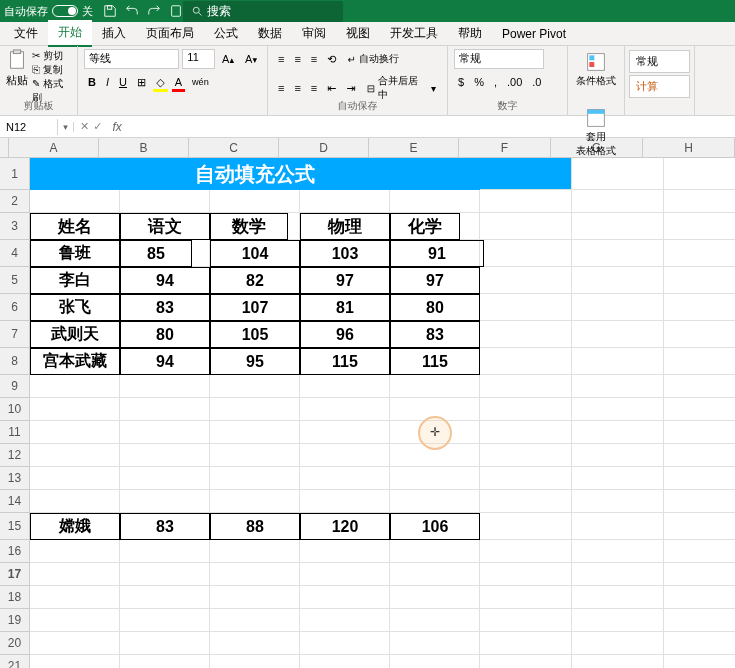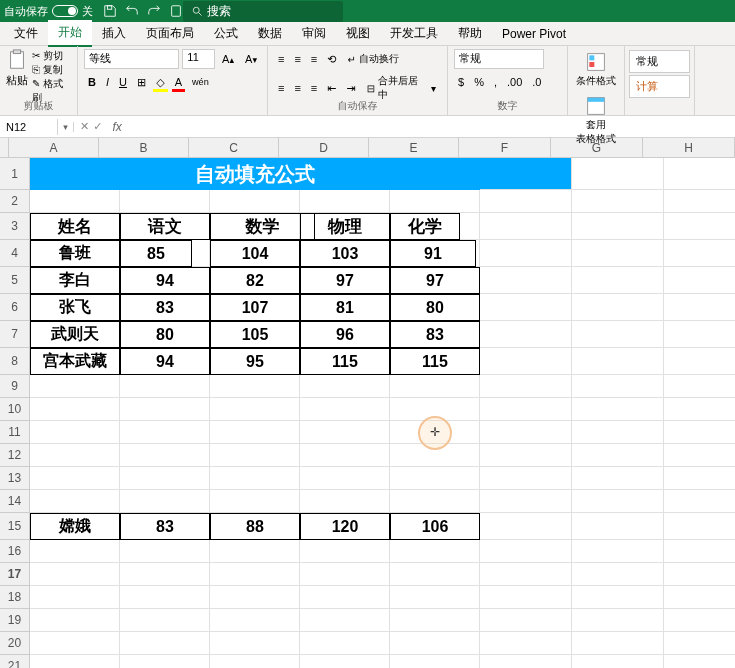--- a/index.html
+++ b/index.html
@@ -36,21 +36,21 @@
 .font-row2 { display: flex; gap: 2px; align-items: center; }
 .fb { font-weight: bold; } .fi { font-style: italic; } .fu { text-decoration: underline; }
 
 .align-group { width: 180px; }
 .align-row { display: flex; gap: 2px; margin-bottom: 2px; align-items: center; }
 .wrap-btn { border: 1px solid transparent; padding: 2px 4px; font-size: 10px; display: flex; align-items: center; gap: 3px; cursor: pointer; }
 
 .number-group { width: 120px; }
 .num-dd { border: 1px solid #ccc; background: #fff; padding: 1px 4px; width: 90px; height: 20px; margin-bottom: 3px; }
 
-.style-group { display: flex; gap: 8px; padding: 6px 8px; }
+.style-group { display: flex; gap: 20px; padding: 6px 8px; }
 .style-btn { display: flex; flex-direction: column; align-items: center; gap: 2px; font-size: 10px; cursor: pointer; }
 .style-btn svg { width: 20px; height: 20px; }
 
 .cellstyle-group { width: 70px; padding: 4px; }
 .cs-item { border: 1px solid #ccc; padding: 3px 6px; margin-bottom: 2px; font-size: 11px; background: #fff; }
 .cs-item.calc { color: #c65911; }
 
 .name-box-bar { height: 22px; display: flex; align-items: center; border-bottom: 1px solid #d4d4d4; background: #fff; }
 .name-box { width: 58px; border-right: 1px solid #d4d4d4; padding: 2px 6px; font-size: 11px; }
 .nb-dd { width: 16px; border-right: 1px solid #d4d4d4; text-align: center; font-size: 9px; color: #666; }
@@ -430,28 +430,28 @@
       <div class="cell " style="left: 180px; top: 497px; width: 90px; height: 23px;"></div>
       <div class="cell " style="left: 270px; top: 497px; width: 90px; height: 23px;"></div>
       <div class="cell " style="left: 360px; top: 497px; width: 90px; height: 23px;"></div>
       <div class="cell " style="left: 450px; top: 497px; width: 92px; height: 23px;"></div>
       <div class="cell " style="left: 542px; top: 497px; width: 92px; height: 23px;"></div>
       <div class="cell " style="left: 634px; top: 497px; width: 92px; height: 23px;"></div>
       <div class="cell title-cell" style="left: 0px; top: 0px; width: 542px; height: 32px;"></div>
       <div class="cell title-cell" style="left: 0px; top: 0px; width: 450px; height: 32px; border: none;">自动填充公式</div>
       <div class="cell data-cell header-cell" style="left: 0px; top: 55px; width: 90px; height: 27px;">姓名</div>
       <div class="cell data-cell header-cell" style="left: 90px; top: 55px; width: 90px; height: 27px;">语文</div>
-      <div class="cell data-cell header-cell" style="left: 180px; top: 55px; width: 105px; height: 27px;">数学</div>
+      <div class="cell data-cell header-cell" style="left: 180px; top: 55px; width: 78px; height: 27px;">数学</div>
       <div class="cell data-cell header-cell" style="left: 270px; top: 55px; width: 90px; height: 27px;">物理</div>
       <div class="cell data-cell header-cell" style="left: 360px; top: 55px; width: 70px; height: 27px;">化学</div>
       <div class="cell data-cell" style="left: 0px; top: 82px; width: 90px; height: 27px;">鲁班</div>
       <div class="cell data-cell" style="left: 90px; top: 82px; width: 72px; height: 27px;">85</div>
       <div class="cell data-cell" style="left: 180px; top: 82px; width: 90px; height: 27px;">104</div>
       <div class="cell data-cell" style="left: 270px; top: 82px; width: 90px; height: 27px;">103</div>
-      <div class="cell data-cell" style="left: 360px; top: 82px; width: 86px; height: 27px;">91</div>
+      <div class="cell data-cell" style="left: 360px; top: 82px; width: 94px; height: 27px;">91</div>
       <div class="cell data-cell" style="left: 0px; top: 109px; width: 90px; height: 27px;">李白</div>
       <div class="cell data-cell" style="left: 90px; top: 109px; width: 90px; height: 27px;">94</div>
       <div class="cell data-cell" style="left: 180px; top: 109px; width: 90px; height: 27px;">82</div>
       <div class="cell data-cell" style="left: 270px; top: 109px; width: 90px; height: 27px;">97</div>
       <div class="cell data-cell" style="left: 360px; top: 109px; width: 90px; height: 27px;">97</div>
       <div class="cell data-cell" style="left: 0px; top: 136px; width: 90px; height: 27px;">张飞</div>
       <div class="cell data-cell" style="left: 90px; top: 136px; width: 90px; height: 27px;">83</div>
       <div class="cell data-cell" style="left: 180px; top: 136px; width: 90px; height: 27px;">107</div>
       <div class="cell data-cell" style="left: 270px; top: 136px; width: 90px; height: 27px;">81</div>
       <div class="cell data-cell" style="left: 360px; top: 136px; width: 90px; height: 27px;">80</div>

